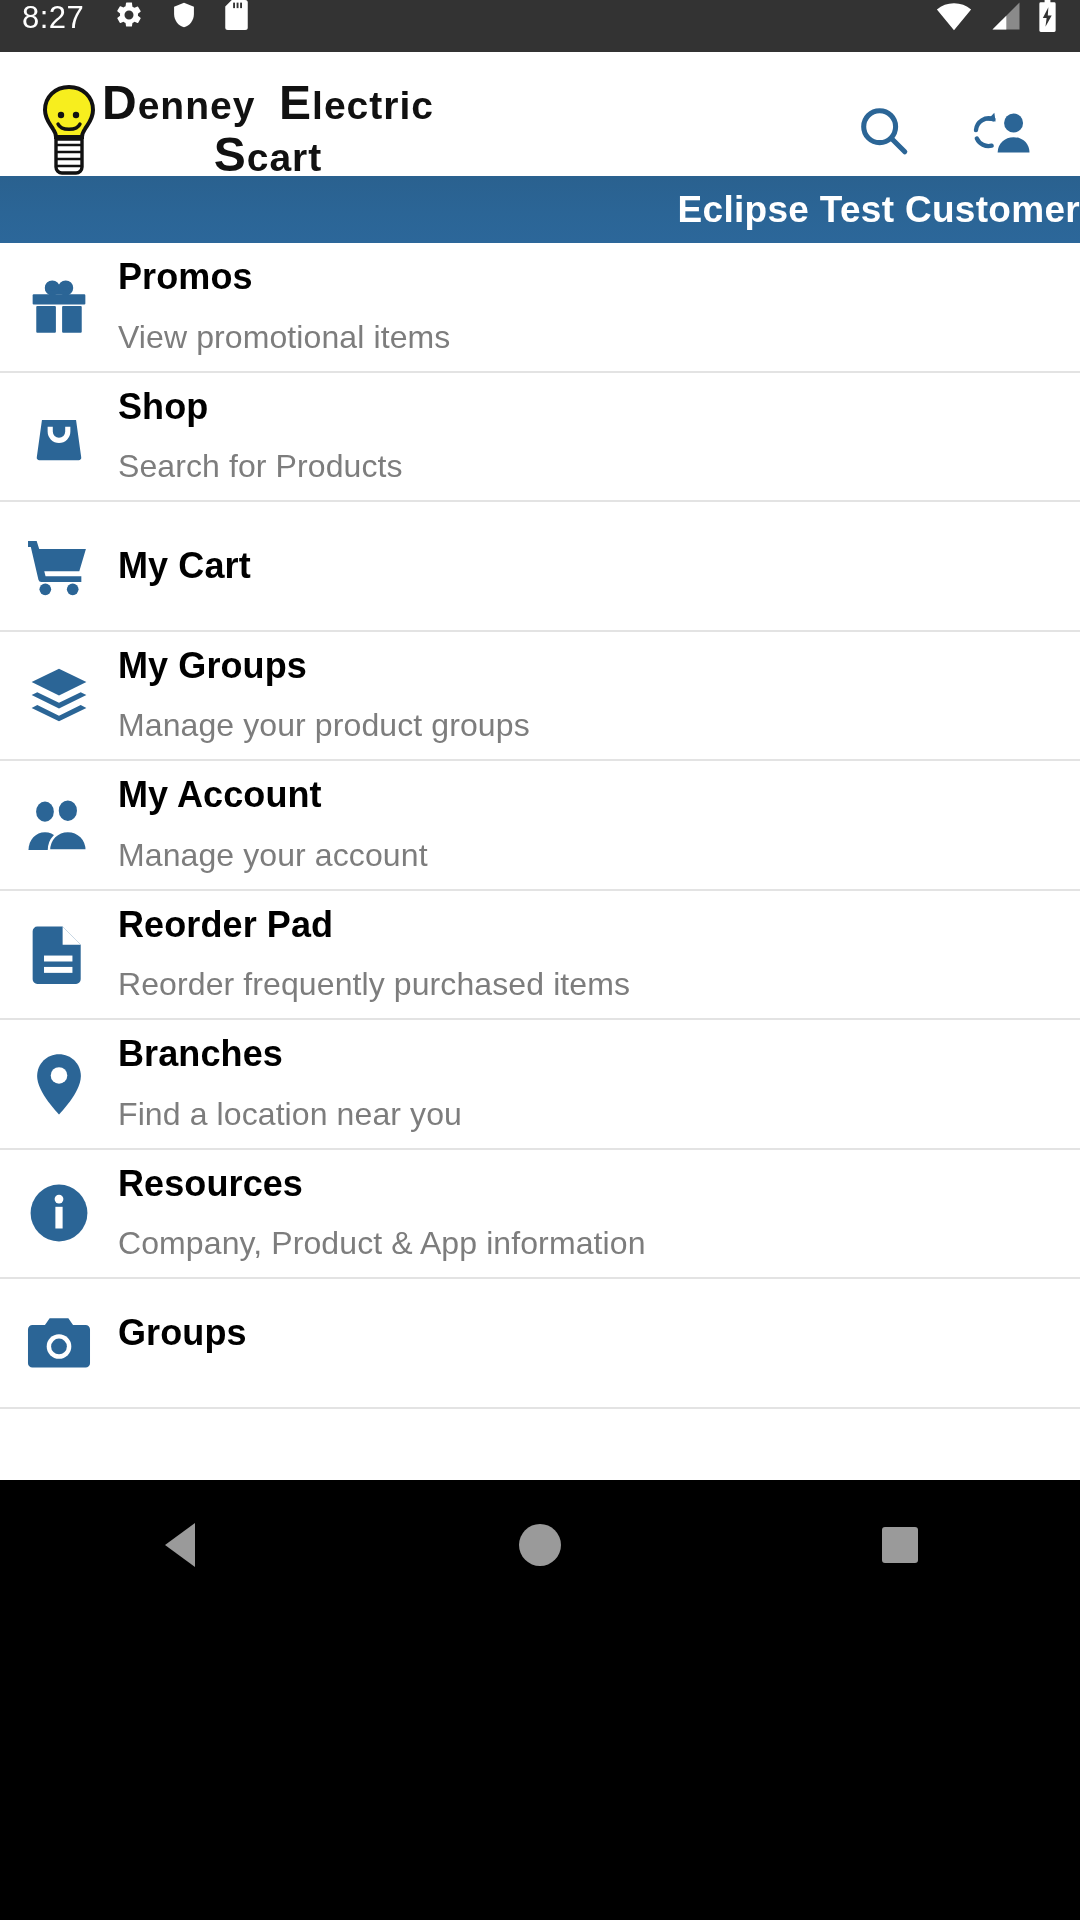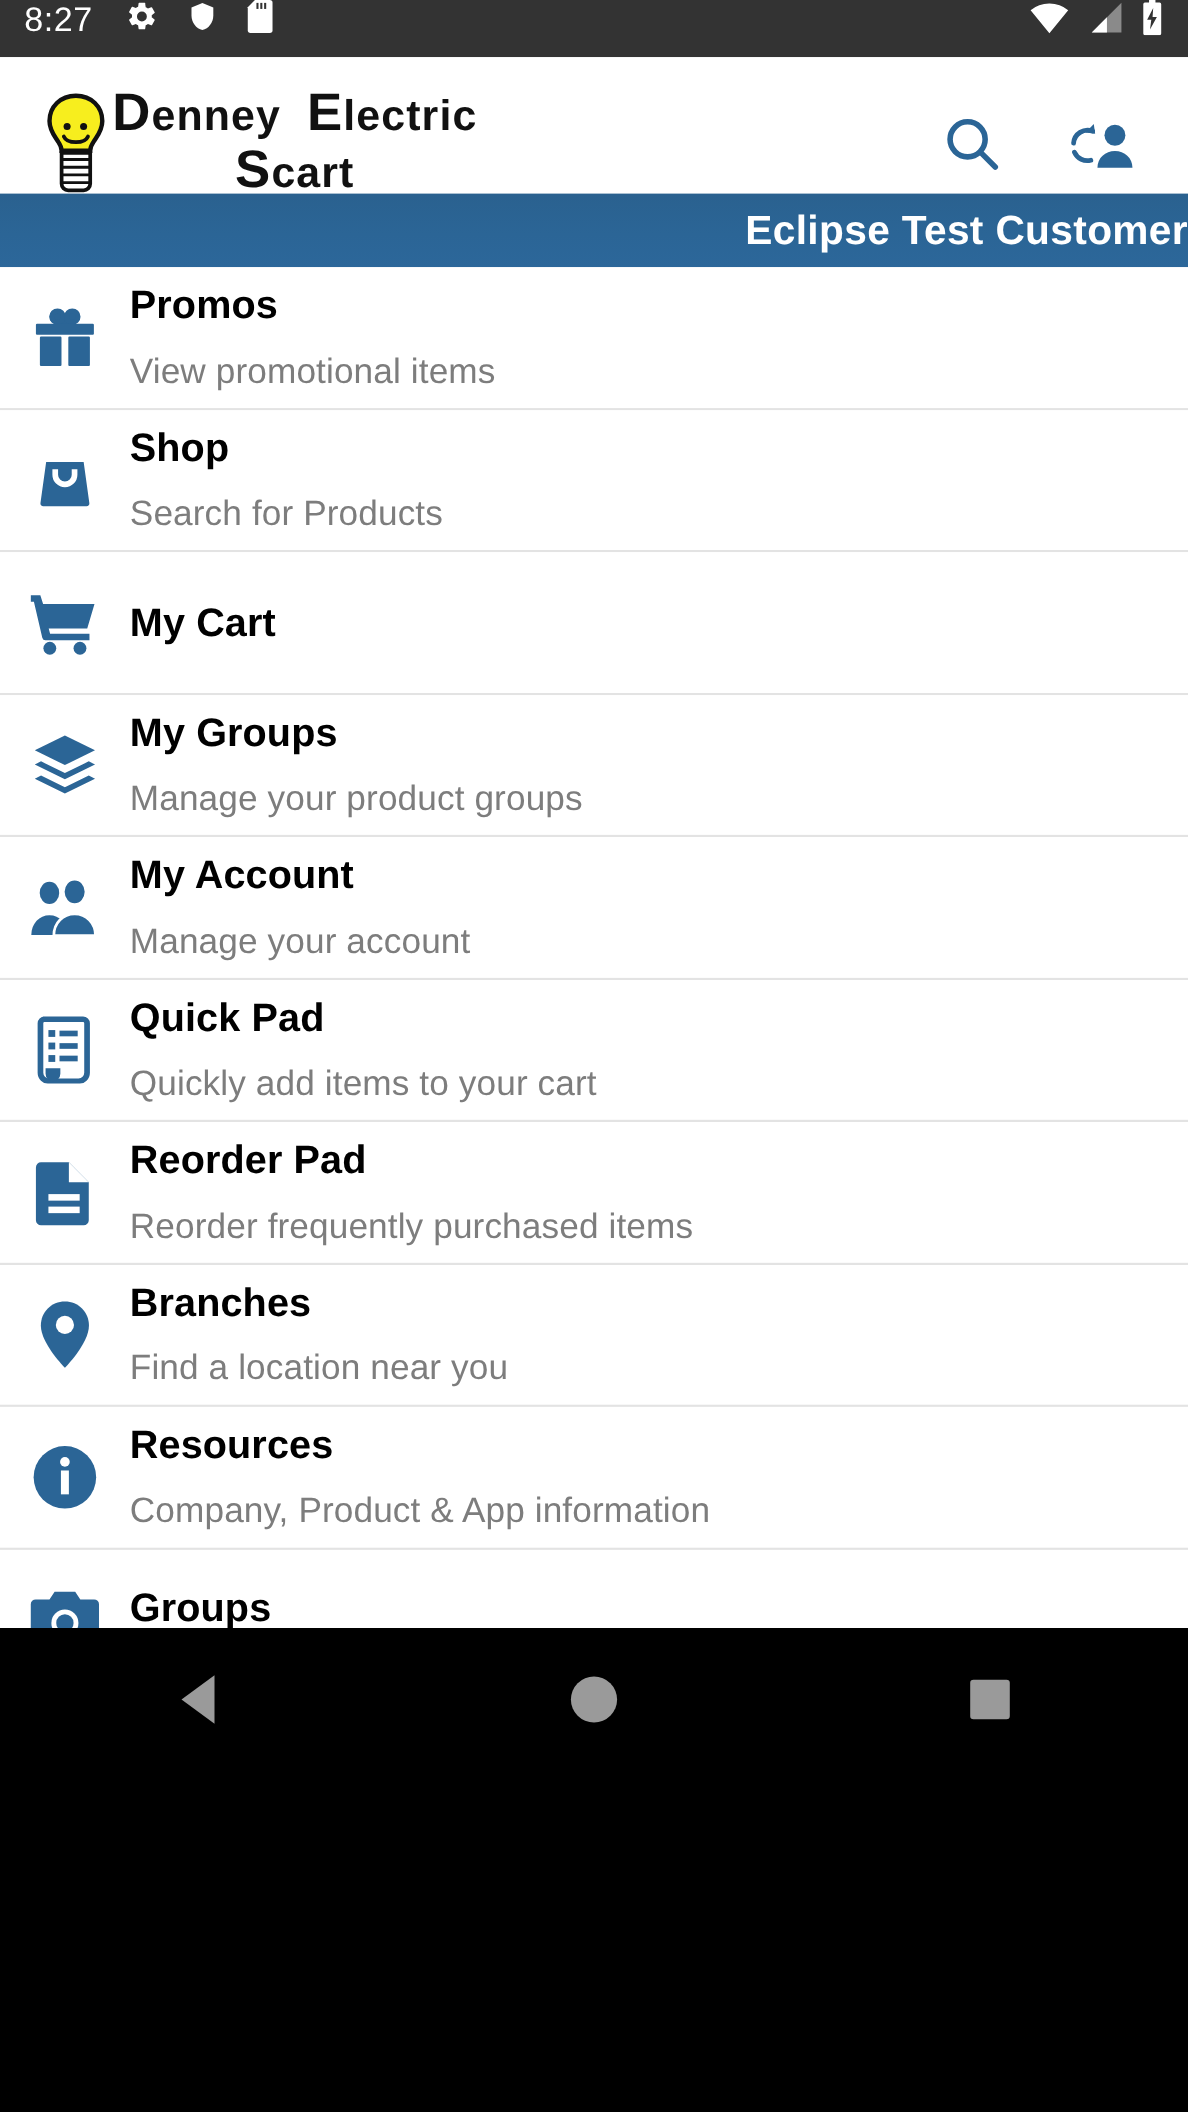--- a/index.html
+++ b/index.html
@@ -271,38 +271,20 @@
         <ellipse cx="16.6" cy="5.2" rx="4.2" ry="4.7" stroke="#ffffff" stroke-width="1"></ellipse>
         <path d="M8.9 21.4c0-4.7 3.4-8 7.7-8s7.7 3.3 7.7 8z" stroke="#ffffff" stroke-width="1"></path>
       </svg>
     </div>
     <div class="menu-text">
       <div class="menu-title">My Account</div>
       <div class="menu-sub">Manage your account</div>
     </div>
   </div>
 
-  <div class="menu-row">
-    <div class="menu-icon">
-      <svg width="58" height="62" viewBox="0 0 22 24">
-        <path d="M3.2 1.4h14.2a1.4 1.4 0 0 1 1.4 1.4v17.4a3 3 0 0 1-3 3H5.4a3 3 0 0 1-3-3V2.8a1.4 1.4 0 0 1 1.4-1.4z" fill="none" stroke="#2b6596" stroke-width="2"></path>
-        <path d="M2.4 18.6h7v2a2.6 2.6 0 0 1-5.2 0v-2z" fill="#2b6596"></path>
-        <rect x="5.2" y="5.2" width="2.4" height="2.4" fill="#2b6596"></rect>
-        <rect x="9.1" y="5.4" width="6.4" height="2" fill="#2b6596"></rect>
-        <rect x="5.2" y="9.6" width="2.4" height="2.4" fill="#2b6596"></rect>
-        <rect x="9.1" y="9.8" width="6.4" height="2" fill="#2b6596"></rect>
-        <rect x="5.2" y="14" width="2.4" height="2.4" fill="#2b6596"></rect>
-        <rect x="9.1" y="14.2" width="6.4" height="2" fill="#2b6596"></rect>
-      </svg>
-    </div>
-    <div class="menu-text">
-      <div class="menu-title">Quick Pad</div>
-      <div class="menu-sub">Quickly add items to your cart</div>
-    </div>
-  </div>
 
   <div class="menu-row">
     <div class="menu-icon">
       <svg width="56" height="62" viewBox="0 0 20 24" fill="#2b6596">
         <path d="M1.6 1.4h9.8l7 7v13.4a1.8 1.8 0 0 1-1.8 1.8H1.6A1.8 1.8 0 0 1-.2 21.8V3.2A1.8 1.8 0 0 1 1.6 1.4z"></path>
         <path d="M11.4 1.4 18.4 8.4h-7z" fill="#ffffff"></path>
         <rect x="4.2" y="12.6" width="11" height="2.3" fill="#ffffff"></rect>
         <rect x="4.2" y="17" width="11" height="2.3" fill="#ffffff"></rect>
       </svg>
     </div>

